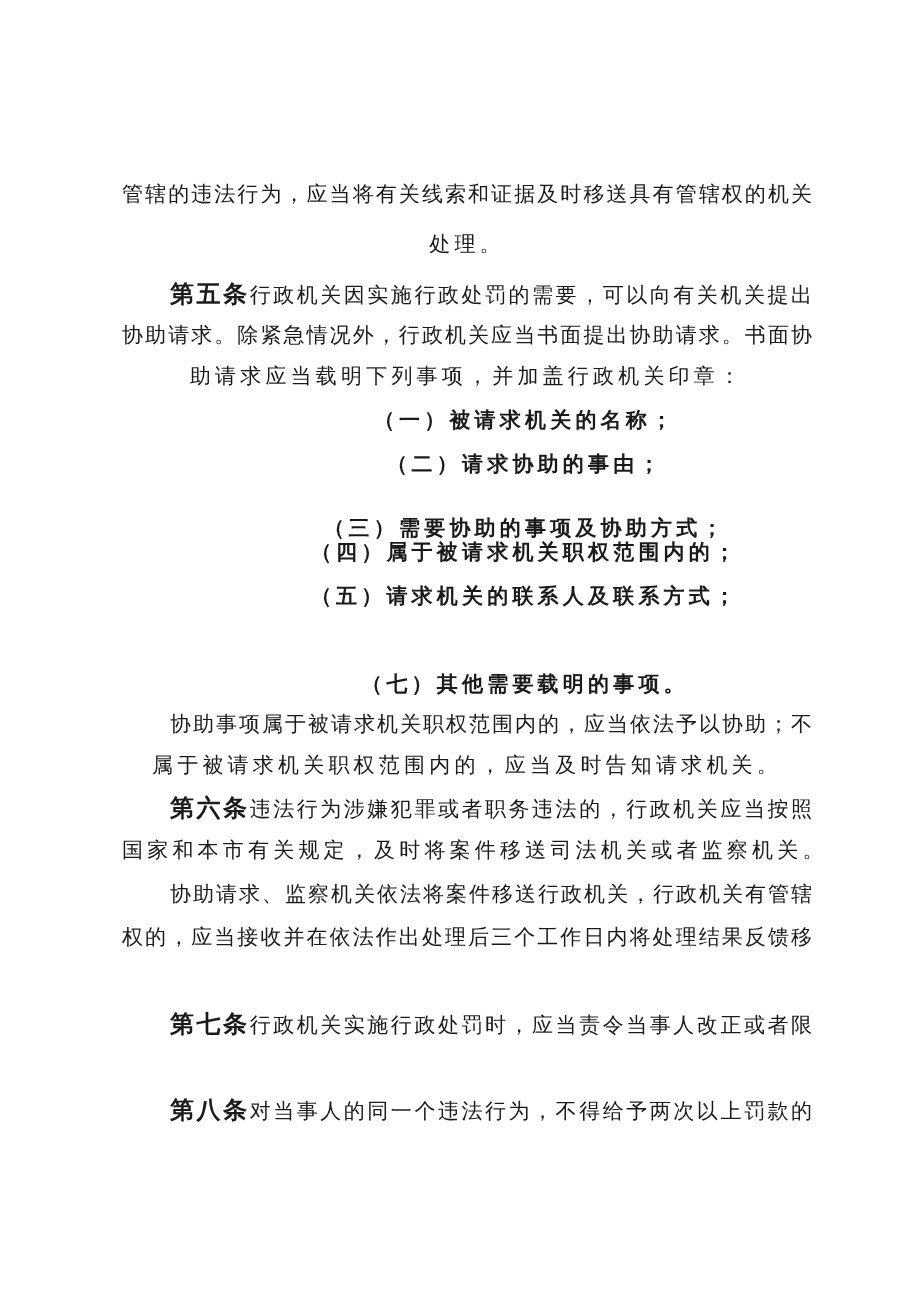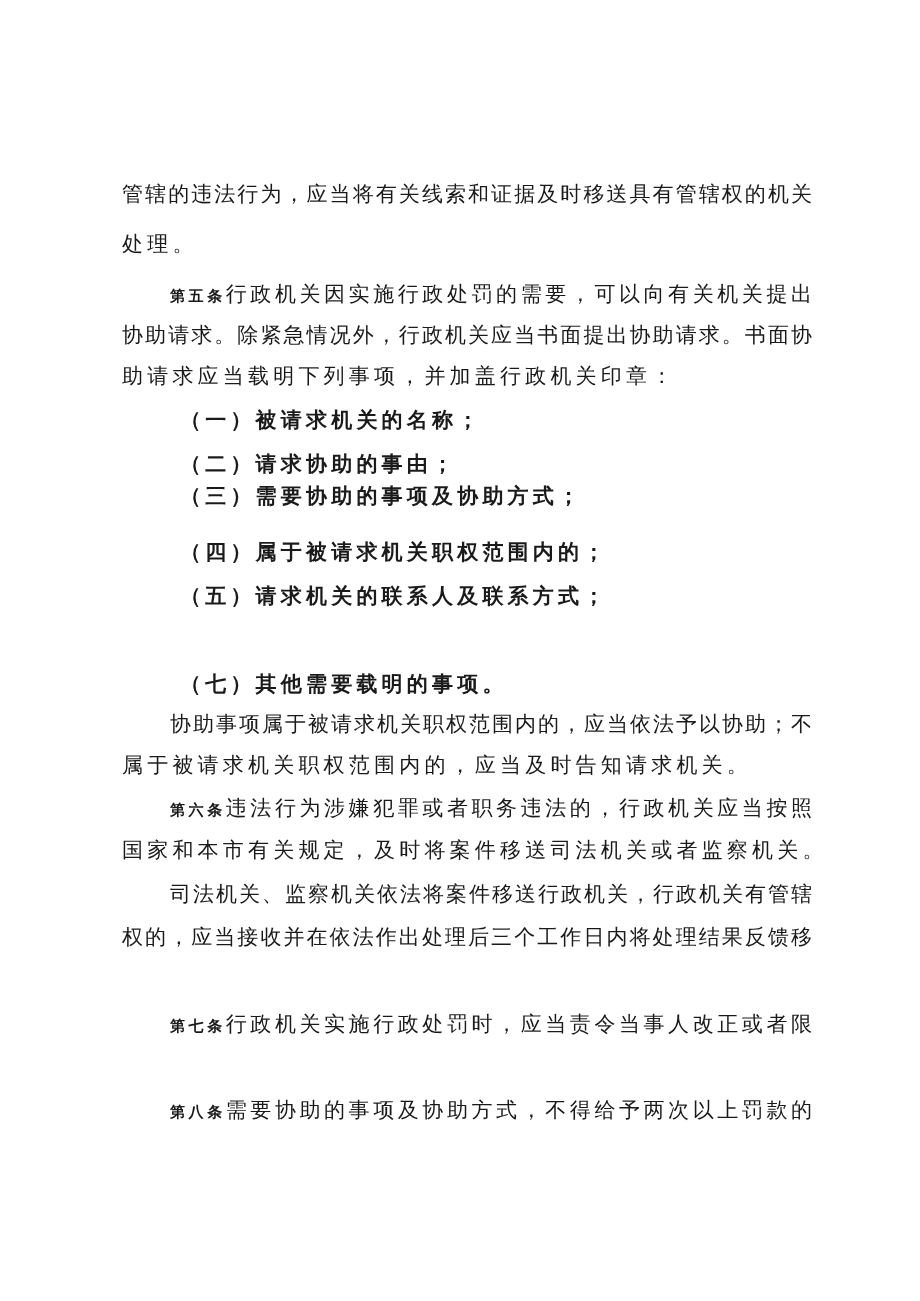--- a/index.html
+++ b/index.html
@@ -1,50 +1,50 @@
 <!DOCTYPE html>
 <html><head>
 <meta charset="utf-8">
 <style>
   html, body { margin: 0; padding: 0; background: #ffffff; }
   body { width: 920px; height: 1301px; position: relative; overflow: hidden;
          font-family: "DejaVu Serif", "Liberation Serif", serif; color: #1a1a1a; }
   .page { position: absolute; left: 0; top: 0; width: 920px; height: 1301px; background: #fff; margin-top: 18px; }
   .line { position: absolute; left: 122px; width: 690px; font-size: 21px; line-height: 28px;
-          white-space: nowrap; letter-spacing: 4.2px; }
+          white-space: nowrap; letter-spacing: 4.2px; text-align: center; }
   .indent { left: 170px; }
   .item { left: 180px; font-weight: bold; }
-  .bold { font-family: Liberation Sans, sans-serif; font-weight: bold; letter-spacing: 0; font-size: 15px; }
+  .bold { font-family: Liberation Sans, sans-serif; font-weight: bold; letter-spacing: 0; font-size: 24px; }
   .justify { text-align-last: justify; text-align: justify; letter-spacing: 0; }
 </style>
 </head>
 <body>
 
 <div class="page">
 
   <div class="line justify" style="top:162px"><span>管辖的违法行为，应当将有关线索和证据及时移送具有管辖权的机关</span></div>
   <div class="line" style="top:212px"><span>处理。</span></div>
 
   <div class="line indent justify" style="top:262px; width:642px"><span class="bold">第五条</span><span>行政机关因实施行政处罚的需要，可以向有关机关提出</span></div>
   <div class="line justify" style="top:303px"><span>协助请求。除紧急情况外，行政机关应当书面提出协助请求。书面协</span></div>
   <div class="line" style="top:344px"><span>助请求应当载明下列事项，并加盖行政机关印章：</span></div>
 
   <div class="line item" style="top:388px"><span>（一）被请求机关的名称；</span></div>
   <div class="line item" style="top:432px"><span>（二）请求协助的事由；</span></div>
-  <div class="line item" style="top:464px"><span>（三）需要协助的事项及协助方式；</span></div>
+  <div class="line item" style="top:496px"><span>（三）需要协助的事项及协助方式；</span></div>
   <div class="line item" style="top:520px"><span>（四）属于被请求机关职权范围内的；</span></div>
   <div class="line item" style="top:564px"><span>（五）请求机关的联系人及联系方式；</span></div>
   <div class="line item" style="top:652px"><span>（七）其他需要载明的事项。</span></div>
 
   <div class="line indent justify" style="top:692px; width:642px"><span>协助事项属于被请求机关职权范围内的，应当依法予以协助；不</span></div>
   <div class="line" style="top:733px"><span>属于被请求机关职权范围内的，应当及时告知请求机关。</span></div>
 
   <div class="line indent justify" style="top:776px; width:642px"><span class="bold">第六条</span><span>违法行为涉嫌犯罪或者职务违法的，行政机关应当按照</span></div>
   <div class="line" style="top:818px"><span>国家和本市有关规定，及时将案件移送司法机关或者监察机关。</span></div>
 
-  <div class="line indent justify" style="top:862px; width:642px"><span>司法机关、监察机关依法将案件移送行政机关，行政机关有管辖</span></div>
+  <div class="line indent justify" style="top:862px; width:642px"><span>协助请求、监察机关依法将案件移送行政机关，行政机关有管辖</span></div>
   <div class="line justify" style="top:905px"><span>权的，应当接收并在依法作出处理后三个工作日内将处理结果反馈移</span></div>
 
   <div class="line indent justify" style="top:992px; width:642px"><span class="bold">第七条</span><span>行政机关实施行政处罚时，应当责令当事人改正或者限</span></div>
 
-  <div class="line indent justify" style="top:1078px; width:642px"><span class="bold">第八条</span><span>需要协助的事项及协助方式，不得给予两次以上罚款的</span></div>
+  <div class="line indent justify" style="top:1078px; width:642px"><span class="bold">第八条</span><span>对当事人的同一个违法行为，不得给予两次以上罚款的</span></div>
 
 </div>
 
 </body></html>

